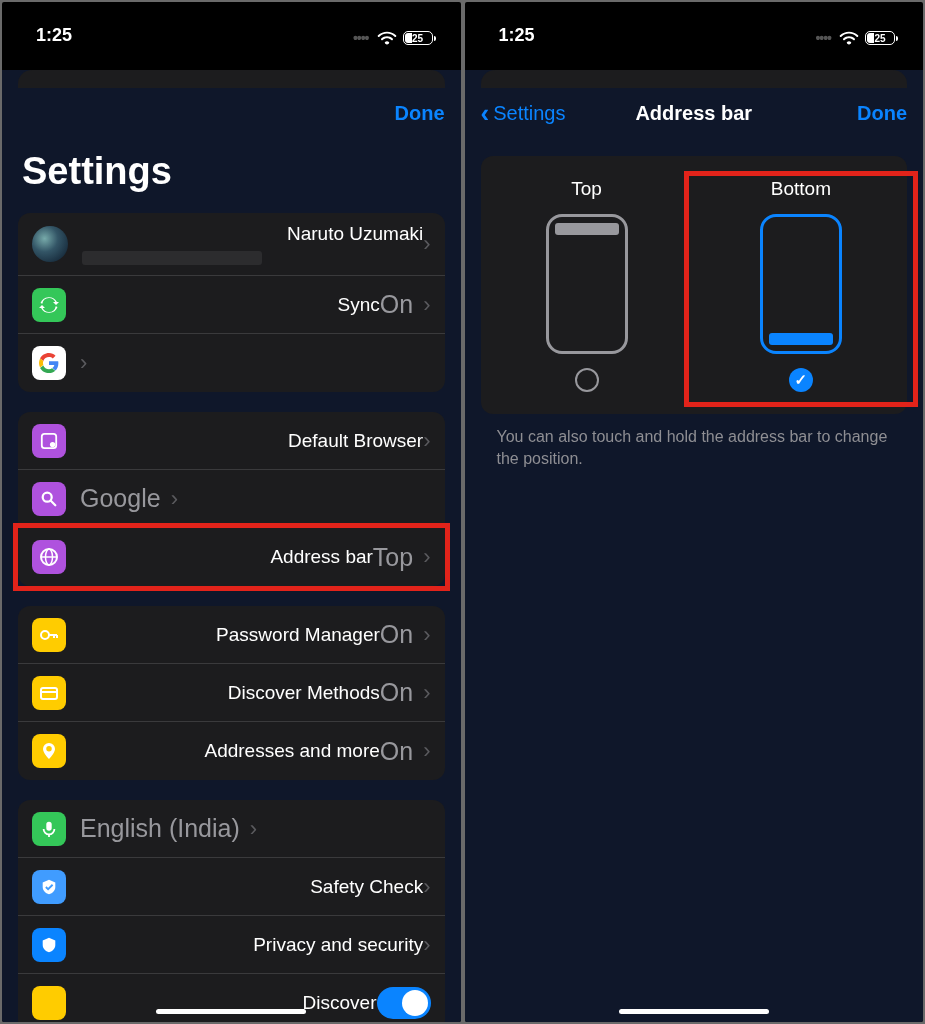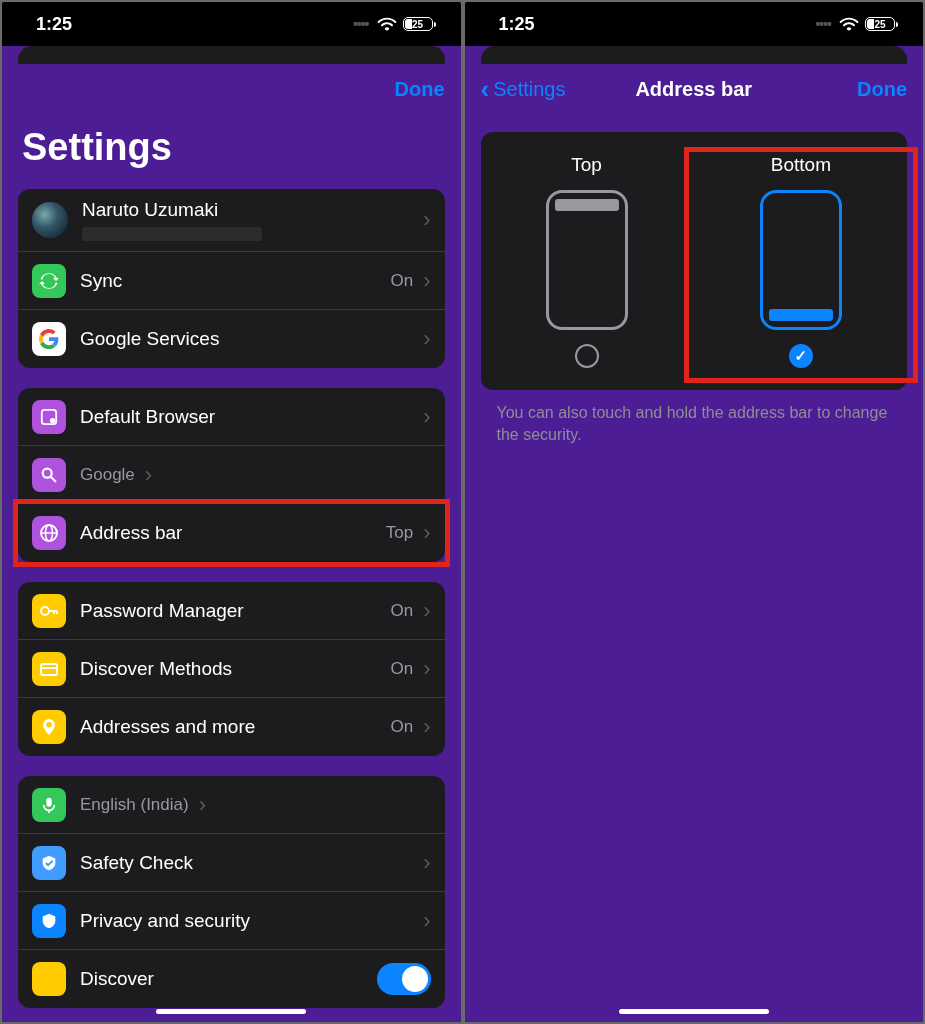--- a/index.html
+++ b/index.html
@@ -18,21 +18,21 @@
     border-radius: 2px;
     overflow: hidden;
     display: flex;
     flex-direction: column;
     position: relative;
   }
   
   .status-bar {
     height: 44px;
     display: flex;
-    align-items: center;
+    align-items: flex-end;
     justify-content: space-between;
     padding: 0 28px 0 34px;
     color: #fff;
     font-size: 18px;
     font-weight: 600;
   }
   .status-right { display: flex; align-items: center; gap: 6px; }
   .dots { letter-spacing: -1px; color: #555; font-size: 14px; margin-right: 2px;}
   .wifi-svg, .bat-svg { display:inline-block; }
   .battery {
@@ -46,21 +46,21 @@
     content:""; position:absolute; right:-4px; top:4px;
     width:2px; height:5px; background:#fff; border-radius:0 2px 2px 0;
   }
   .battery-fill{
     position:absolute; left:1px; top:1px; bottom:1px;
     width:25%; background:#fff; border-radius:3px 0 0 3px;
   }
   .battery-txt{ position:relative; z-index:1; color:#000; mix-blend-mode:normal;}
   .battery .battery-txt{ color:#fff;}
   
-  .content { flex:1; background:#4c1d95; padding: 0 16px; overflow:hidden; }
+  .content { flex:1; background:#0f172a; padding: 0 16px; overflow:hidden;margin-top:24px; }
   .sheet-peek{
     background:#1c1c1e; height:18px; border-radius:14px 14px 0 0;
     margin: 0 -0px;
   }
   .header-row{
     display:flex; align-items:center; height:50px;
     position:relative;
   }
   .done-btn{
     margin-left:auto; color:#0a84ff; font-size:20px; font-weight:600;
@@ -91,22 +91,22 @@
     border-bottom:0.5px solid #3a3a3c;
     position:relative;
   }
   .row:last-child{ border-bottom:none; }
   .row .icon{
     width:34px; height:34px; border-radius:8px;
     margin-right:14px; flex-shrink:0;
     display:flex; align-items:center; justify-content:center;
     font-size:18px; color:#fff;
   }
-  .row .label{ flex:1; color:#fff; }
-  .row .value{ color:#98989d; font-size:17px; margin-right:10px; }
+  .row .label{ flex:1; color:#fff;text-align:right; }
+  .row .value{ color:#98989d; font-size:25px; margin-right:10px; }
   .row .chev{
     color:#5a5a5e; font-size:22px; font-weight:300;
   }
   .avatar{
     width:36px; height:36px; border-radius:50%;
     background: radial-gradient(circle at 35% 35%, #7aa 0%, #356 40%, #123 90%);
     flex-shrink:0; margin-right:14px;
   }
   .profile-sub{
     width:180px; height:14px; background:#2c2c2e; border-radius:3px; margin-top:6px;
@@ -231,21 +231,20 @@
       </div>
       <div class="row">
         <div class="google-g">
           <svg width="20" height="20" viewBox="0 0 48 48">
               <path fill="#EA4335" d="M24 9.5c3.5 0 6.6 1.2 9 3.5l6.7-6.7C35.6 2.3 30.1 0 24 0 14.6 0 6.5 5.4 2.6 13.2l7.8 6C12.3 13.3 17.7 9.5 24 9.5z"></path>
               <path fill="#4285F4" d="M46.5 24.5c0-1.6-.1-3.1-.4-4.5H24v9h12.7c-.6 3-2.3 5.5-4.9 7.2l7.6 5.9C43.8 38 46.5 31.8 46.5 24.5z"></path>
               <path fill="#FBBC05" d="M10.4 28.8c-.5-1.5-.8-3.1-.8-4.8s.3-3.3.8-4.8l-7.8-6C.9 16.6 0 20.2 0 24s.9 7.4 2.6 10.8l7.8-6z"></path>
               <path fill="#34A853" d="M24 48c6.1 0 11.2-2 14.9-5.5l-7.6-5.9c-2 1.4-4.6 2.2-7.3 2.2-6.3 0-11.7-3.8-13.6-9.1l-7.8 6C6.5 42.6 14.6 48 24 48z"></path>
             </svg>
         </div>
-        <span class="label">Google Services</span>
         <span class="chev">›</span>
       </div>
     </div>
 
     <div class="group">
       <div class="row">
         <div class="icon ic-purple">
           <svg width="18" height="18" viewBox="0 0 20 20">
               <rect x="2" y="2" width="16" height="16" rx="3" fill="none" stroke="#fff" stroke-width="2"></rect>
               <circle cx="14" cy="14" r="3" fill="#fff"></circle>
@@ -394,16 +393,16 @@
       <div class="opt highlight-red">
         <div class="opt-title">Bottom</div>
         <div class="phone-mock sel">
           <div class="mock-body"></div>
           <div class="bar-top"></div>
         </div>
         <div class="radio checked">✓</div>
       </div>
     </div>
 
-    <div class="footer-note">You can also touch and hold the address bar to change the security.</div>
+    <div class="footer-note">You can also touch and hold the address bar to change the position.</div>
   </div>
   <div class="home-ind"></div>
 </div>
 
 </body></html>

